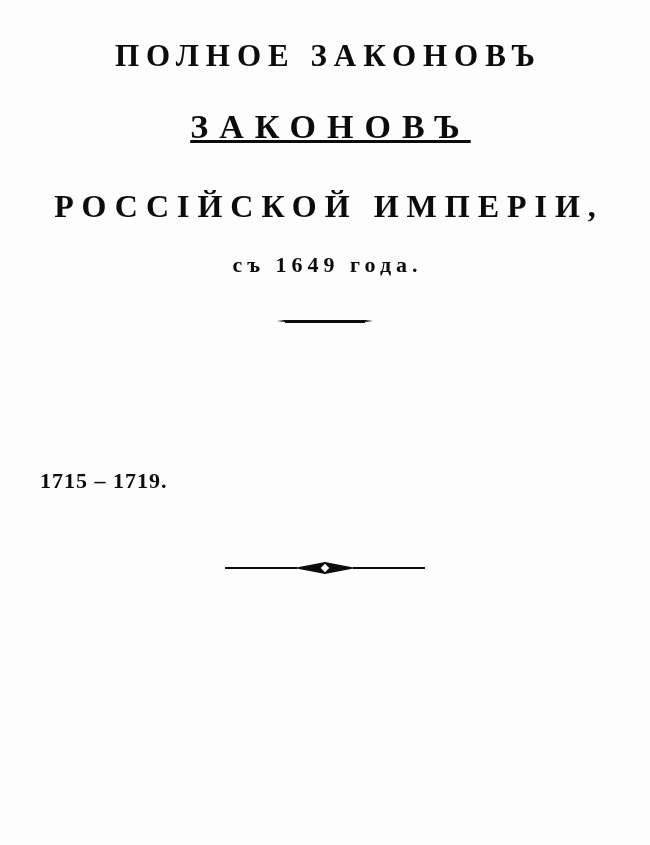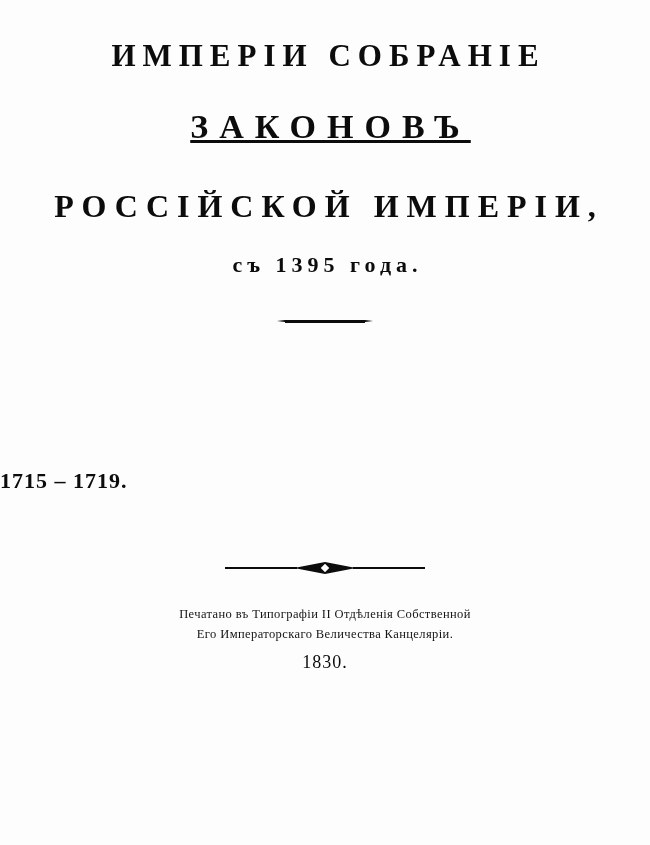--- a/index.html
+++ b/index.html
@@ -111,20 +111,21 @@
     text-indent: 6px;
     font-weight: bold;
   }
   .l6 {
     position: absolute;
     top: 468px;
     left: 0;
     right: 0;
     font-size: 22px;
     letter-spacing: 1px;
+    padding-left: 40px;
   }
   .rule-fancy {
     position: absolute;
     top: 562px;
     left: 50%;
     transform: translateX(-50%);
     width: 200px;
     height: 12px;
   }
   .rule-fancy .hair-l, .rule-fancy .hair-r {
@@ -191,41 +192,36 @@
     letter-spacing: 1px;
     color: #0c0c0c;
   }
 </style>
 </head>
 <body>
 
 <div class="page">
 
   <div class="title-block">
-    <div class="line-main l1">ИМПЕРІИ СОБРАНІЕ</div>
+    <div class="line-main l1">ПОЛНОЕ ЗАКОНОВЪ</div>
     <div class="line-main l2">ЗАКОНОВЪ</div>
     <div class="line-main l3">РОССІЙСКОЙ ИМПЕРІИ,</div>
-    <div class="line-main l4">съ 1395 года.</div>
+    <div class="line-main l4">съ 1649 года.</div>
   </div>
 
   <div class="rule-simple">
     <span class="lcap"></span>
     <span class="bar"></span>
     <span class="rcap"></span>
   </div>
 
 
   <div class="line-main l6">1715 – 1719.</div>
 
   <div class="rule-fancy">
     <span class="hair-l"></span>
     <span class="diamond"></span>
     <span class="dot"></span>
     <span class="hair-r"></span>
   </div>
 
-  <div class="imprint">
-    <div class="ip-line">Печатано въ Типографіи II Отдѣленія Собственной</div>
-    <div class="ip-line">Его Императорскаго Величества Канцеляріи.</div>
-    <div class="year">1830.</div>
-  </div>
 
 </div>
 
 </body></html>

